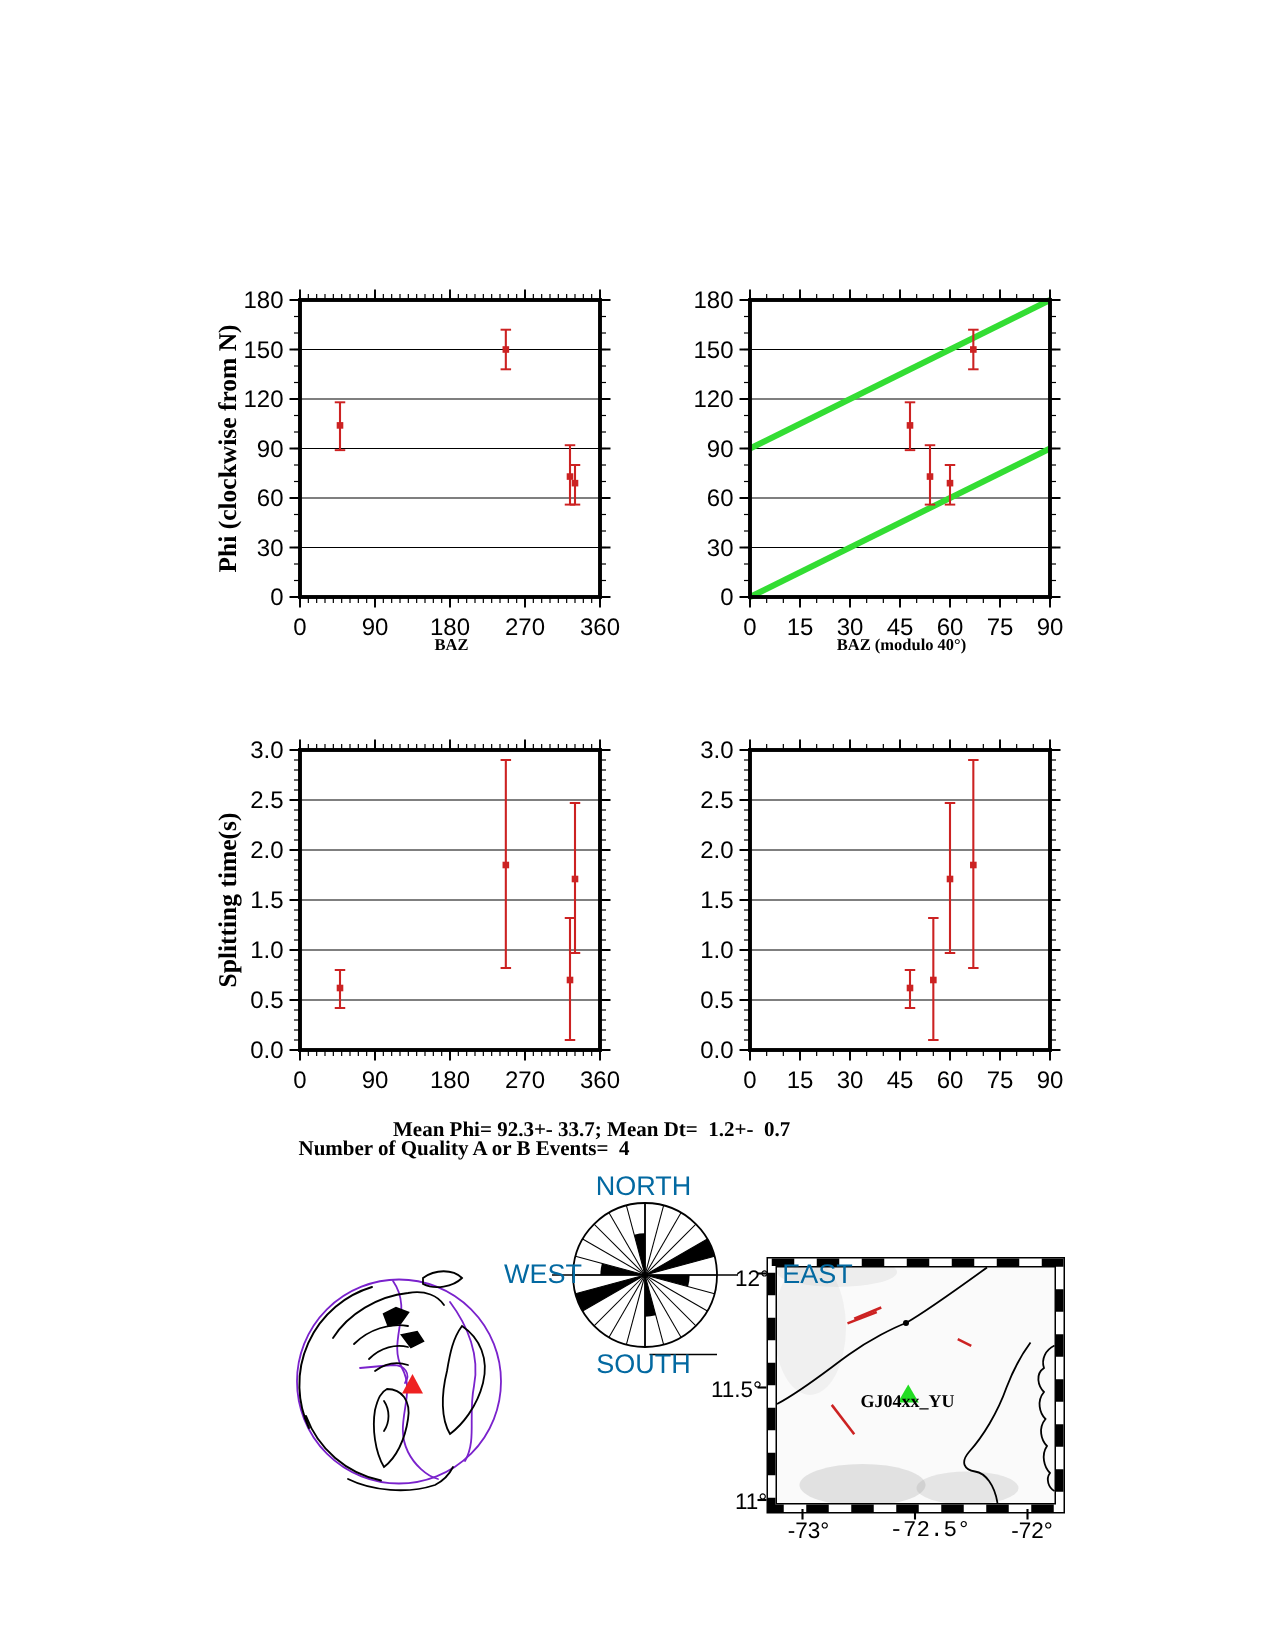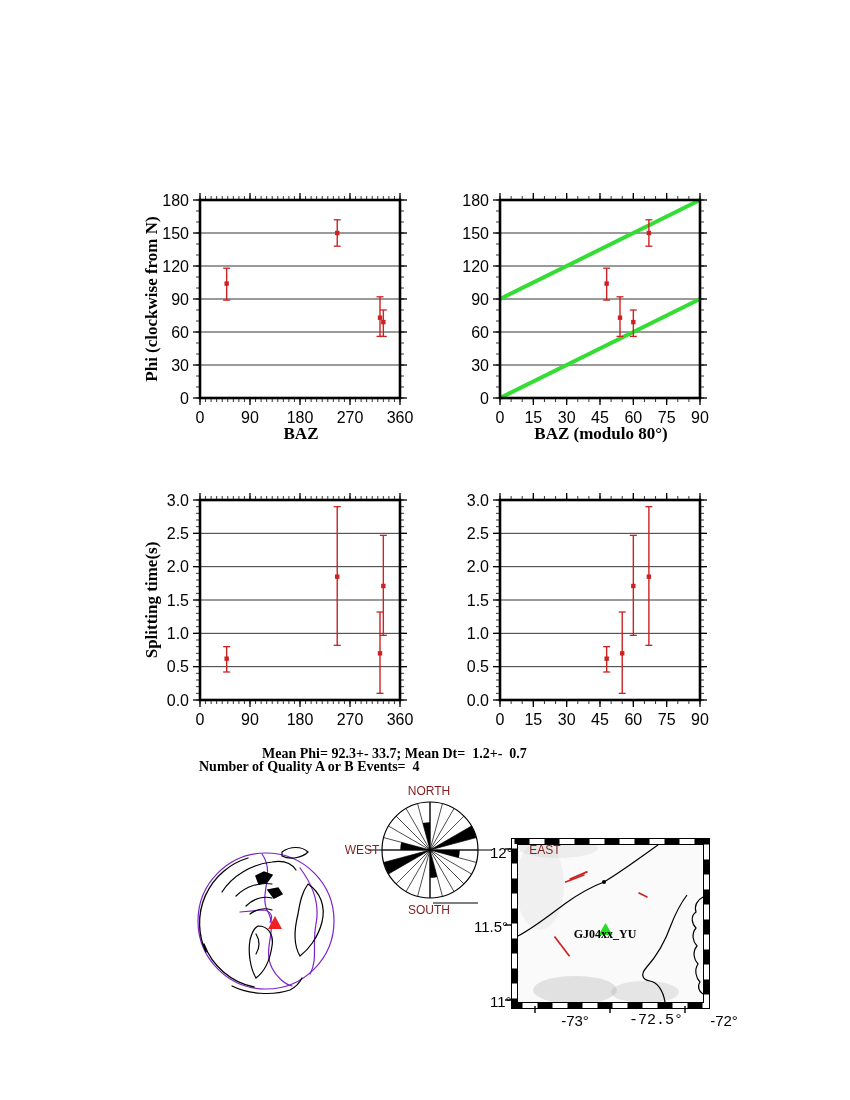--- a/index.html
+++ b/index.html
@@ -2,26 +2,26 @@
 <html><head>
 <meta charset="utf-8">
 <style>
   html,body{margin:0;padding:0;background:#fff;}
   #page{position:relative;width:850px;height:1100px;background:#ffffff;overflow:hidden;
         font-family:"Liberation Sans",sans-serif;color:#000;}
   #gfx{position:absolute;left:0;top:0;}
   .lbl{position:absolute;white-space:pre;}
   .serifb{font-family:"Liberation Serif",serif;font-weight:bold;}
   .title{font-size:18px;transform:translateX(-50%);}
-  .axis-x{font-size:17px;transform:translateX(-50%);}
+  .axis-x{font-size:11px;transform:translateX(-50%);}
   .axis-y{font-size:17px;transform:translate(-50%,-50%) rotate(-90deg);}
   .stats{font-size:14px;}
-  .compass{font-size:12px;transform:translate(-50%,-50%);color:#7f1d1d;}
+  .compass{font-size:18px;transform:translate(-50%,-50%);color:#0369a1;}
   .maplab{font-size:15px;}
-  .maplab-x{transform:translateX(-50%);margin-left:36px;}
+  .maplab-x{transform:translateX(-50%);}
   .stalab{font-size:12px;transform:translateX(-50%);margin-top:21px;}
 </style>
 </head>
 <body>
 
 <div id="page">
 
   <svg id="gfx" width="850" height="1100" viewBox="0 0 850 1100">
 
     <g fill="none" stroke-linecap="round">
@@ -833,21 +833,21 @@
         <line x1="569.5000000000006" y1="879.1999999999999" x2="587.4999999999991" y2="871.6500000000001" stroke="#cc2222" stroke-width="1.7"></line>
         <line x1="638.4999999999997" y1="892.7899999999998" x2="647.5" y2="897.32" stroke="#cc2222" stroke-width="1.7"></line>
         <line x1="554.4999999999993" y1="936.58" x2="569.5000000000006" y2="956.2100000000002" stroke="#cc2222" stroke-width="1.7"></line>
         <polygon points="598.4999999999998,935.0299999999999 612.4999999999998,935.0299999999999 605.4999999999998,923.0299999999999" fill="#22dd22" stroke="none"></polygon>
       </g>
   </svg>
 
 
   <span class="lbl serifb axis-y" style="left:152px;top:299px;">Phi (clockwise from N)</span>
   <span class="lbl serifb axis-x" style="left:301px;top:424px;">BAZ</span>
-  <span class="lbl serifb axis-x" style="left:601px;top:424px;">BAZ (modulo 80°)</span>
+  <span class="lbl serifb axis-x" style="left:601px;top:424px;">BAZ (modulo 40°)</span>
   <span class="lbl serifb axis-y" style="left:152px;top:600px;">Splitting time(s)</span>
 
   <span class="lbl serifb stats" style="left:262px;top:746px;">Mean Phi= 92.3+- 33.7; Mean Dt=  1.2+-  0.7</span>
   <span class="lbl serifb stats" style="left:199px;top:759px;">Number of Quality A or B Events=  4</span>
 
   <span class="lbl compass" style="left:429px;top:791px;">NORTH</span>
   <span class="lbl compass" style="left:429px;top:910px;">SOUTH</span>
   <span class="lbl compass" style="left:362px;top:850px;">WEST</span>
   <span class="lbl compass" style="left:506px;top:850px;margin-left:39px;">EAST</span>
 

